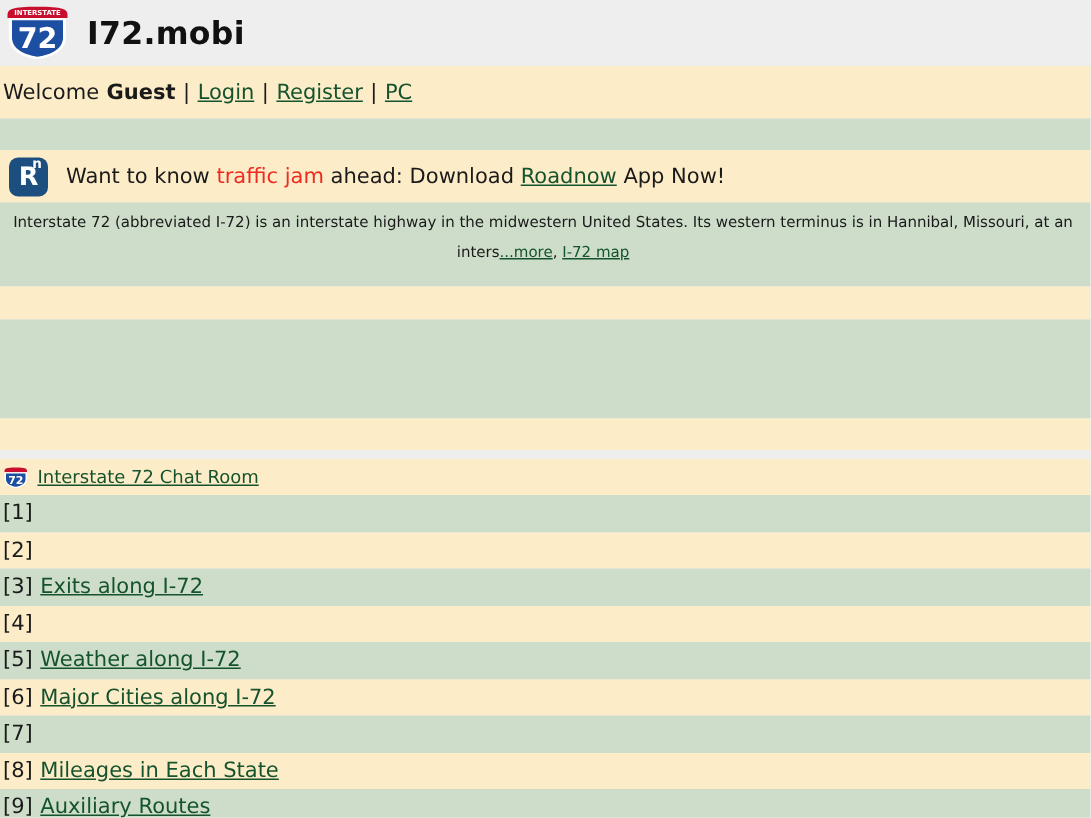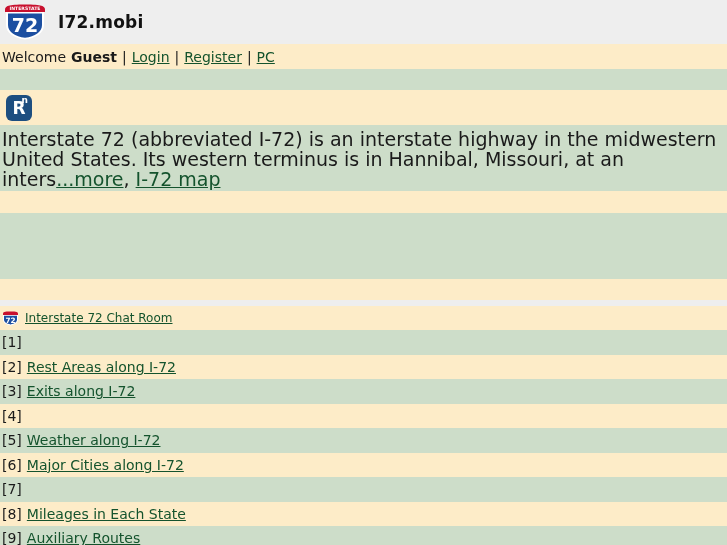--- a/index.html
+++ b/index.html
@@ -29,34 +29,34 @@
     align-items: center;
     padding-left: 3px;
   }
   .shield-big {
     width: 44px;
     height: 38px;
     flex: 0 0 auto;
     display: block;
   }
   .site-title {
-    font-size: 17px;
+    font-size: 21px;
     font-weight: bold;
     letter-spacing: 0.2px;
     margin-left: 11px;
     color: #111111;
   }
 
   
   .band-cream { background: #fdecc8; }
   .band-green { background: #cdddc9; }
   .band-gray  { background: #eeeeee; }
 
   .welcome {
-    height: 25px;
+    height: 35px;
     display: flex;
     align-items: center;
     padding-left: 2px;
     font-size: 14px;
   }
   .welcome b { font-weight: bold; }
   .welcome .sep { padding: 0 5px; color: #1a1a1a; }
 
   .spacer-green-1 { height: 21px; }
 
@@ -91,23 +91,24 @@
   }
   .ad-text {
     margin-left: 12px;
     font-size: 14px;
     white-space: nowrap;
   }
   .ad-text .hot { color: #ef2b1f; }
 
   
   .desc {
-    padding: 4px 5px 2px 2px;
-    font-size: 19px;
+    padding: 4px 5px 12px 2px;
+    font-size: 10px;
     line-height: 20px;
+    text-align: center;
   }
 
   .blank-cream-a { height: 22px; }
   .blank-green-big { height: 66px; }
   .blank-cream-b { height: 21px; }
   .gap-gray { height: 6px; }
 
   
   .chat-row {
     height: 24px;
@@ -159,20 +160,27 @@
   <span class="sep">|</span>
   <a class="link">PC</a>
 </div>
 
 <div class="spacer-green-1 band-green"></div>
 
 <div class="ad-row band-cream">
   <div class="roadnow-badge">
     <span>R</span><span class="sup">n</span>
   </div>
+  <div class="ad-text">
+    <span>Want to know</span>
+    <span class="hot">traffic jam</span>
+    <span>ahead: Download</span>
+    <a class="link">Roadnow</a>
+    <span>App Now!</span>
+  </div>
 </div>
 
 <div class="desc band-green">
   <span>Interstate 72 (abbreviated I-72) is an interstate highway in the midwestern United States. Its western terminus is in Hannibal, Missouri, at an inters</span><a class="link">...more</a><span>,</span>
   <a class="link">I-72 map</a>
 </div>
 
 <div class="blank-cream-a band-cream"></div>
 <div class="blank-green-big band-green"></div>
 <div class="blank-cream-b band-cream"></div>
@@ -187,21 +195,20 @@
   </svg>
   <a class="link chat-label">Interstate 72 Chat Room</a>
 </div>
 
 <div id="link-list">
     <div class="list-row band-green">
       <span class="idx">[1]</span>
     </div>
     <div class="list-row band-cream">
       <span class="idx">[2]</span>
-      <a class="link">Rest Areas along I-72</a>
     </div>
     <div class="list-row band-green">
       <span class="idx">[3]</span>
       <a class="link">Exits along I-72</a>
     </div>
     <div class="list-row band-cream">
       <span class="idx">[4]</span>
     </div>
     <div class="list-row band-green">
       <span class="idx">[5]</span>

